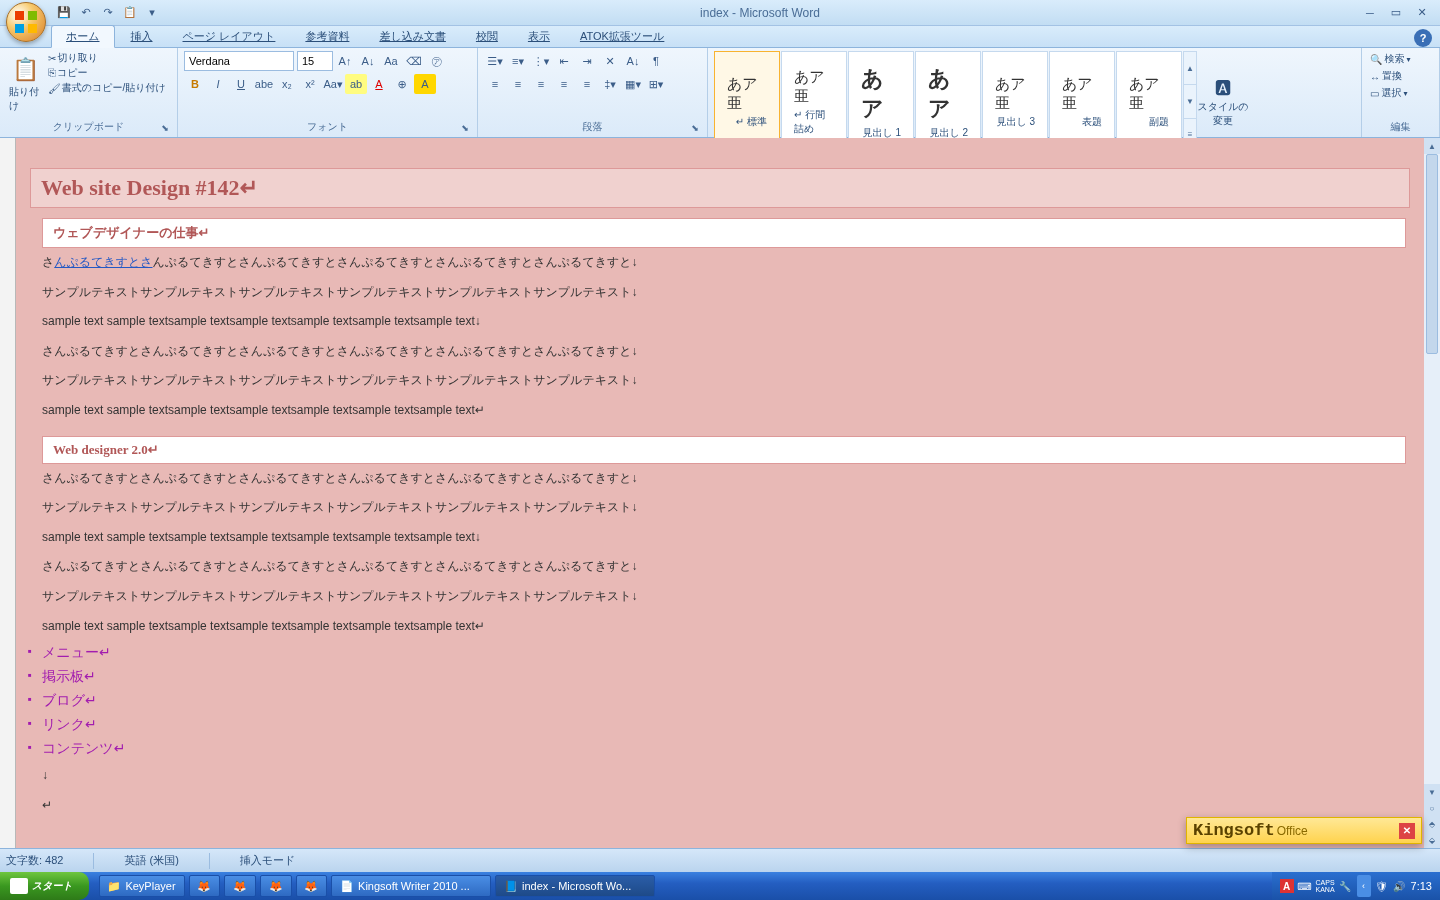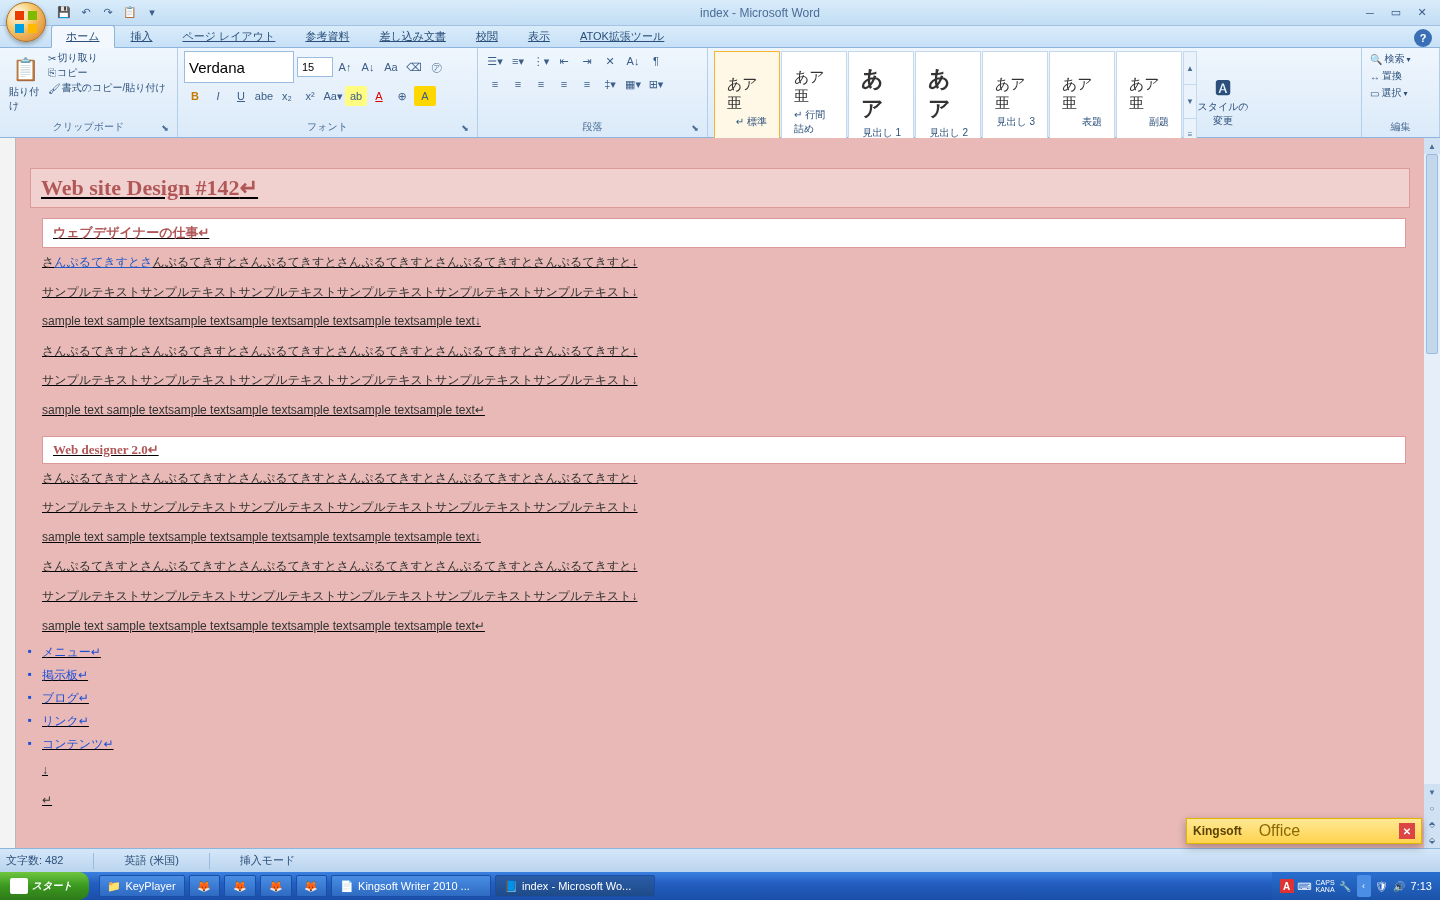--- a/index.html
+++ b/index.html
@@ -29,58 +29,58 @@
 
 .ribbon { height: 90px; background: linear-gradient(to bottom, #eff6fd, #dbeaf9); display: flex; border-bottom: 1px solid #8db4dc; }
 .group { border-right: 1px solid #b4cee8; padding: 3px 6px 2px; display:flex; flex-direction:column; position:relative; }
 .group-label { text-align: center; font-size: 10px; color: #4a6d96; padding: 1px 0; margin-top:auto; position:relative;}
 .group-label .launcher{position:absolute; right:0; bottom:0; width:12px;height:12px; font-size:9px; color:#4a6d96;}
 .group-body { display:flex; gap:2px; flex:1; }
 .bigbtn { width:40px; display:flex; flex-direction:column; align-items:center; justify-content:center; gap:2px; font-size:10px; color:#2b4f7a; padding:2px; border:1px solid transparent; border-radius:3px;}
 .col { display:flex; flex-direction:column; gap:1px; }
 .row { display:flex; gap:1px; align-items:center; }
 .smbtn { width:22px; height:20px; display:flex; align-items:center; justify-content:center; color:#3b5d88; border:1px solid transparent; border-radius:2px; font-size:11px;}
-.font-name { width:110px; height:32px; border:1px solid #9bbce0; background:#fff; font-size:15px; padding:1px 4px;}
+.font-name { width:110px; height:20px; border:1px solid #9bbce0; background:#fff; font-size:11px; padding:1px 4px;}
 .font-size { width:36px; height:20px; border:1px solid #9bbce0; background:#fff; font-size:11px; padding:1px 4px; margin-left:2px;}
 .style-gallery { display:flex; gap:1px; align-items:stretch; }
 .style-item { width:66px; border:1px solid #c5d9ee; background:#fff; display:flex; flex-direction:column; align-items:flex-end; justify-content:center; font-size:10px; color:#2b4f7a; padding:12px;}
 .style-item .preview{font-size:15px; color:#333; margin-bottom:2px;}
 .style-item.big .preview{font-size:22px; font-weight:bold;}
 .style-item.sel{border-color:#f8b330; background:#fff8e6;}
 .gallery-scroll{width:14px;display:flex;flex-direction:column;border:1px solid #c5d9ee;background:#eaf3fc;}
 .gallery-scroll div{flex:1;display:flex;align-items:center;justify-content:center;font-size:8px;color:#4a6d96;border-bottom:1px solid #c5d9ee;}
 .edit-col{display:flex;flex-direction:column;gap:1px;font-size:10px;color:#2b4f7a;}
 .edit-col div{display:flex;align-items:center;gap:2px;padding:1px 2px;}
 
 
 .doc-wrapper { position:absolute; top:138px; left:0; right:16px; bottom:52px; overflow:auto; background:#e8b9b6; }
 .doc-page { background:#e8b9b6; padding:30px 14px 10px; }
 .h1 { font-family: Verdana; font-size: 22px; font-weight:bold; color:#b15757; background:#f0d1cf; padding:6px 10px; border:1px solid #d99; }
 .h2 { font-family: Verdana; font-size: 13px; font-weight:bold; color:#b15757; background:#ffffff; padding:5px 10px; border:1px solid #d99; margin-top:10px; margin-left:12px; margin-right:4px;}
 .para { font-size: 12px; color:#333; padding:4px 0 4px 12px; line-height:1.8; }
 .para .link { color:#2458c4; text-decoration:underline; }
-.list-item { font-size:12px; color:#1d4ed8; padding:3px 0 3px 12px; position:relative;}
+.list-item { font-size:14px; color:#a21caf; padding:3px 0 3px 12px; position:relative;}
 .list-item::before{content:"■"; position:absolute; left:-2px; font-size:6px; top:7px;}
 .ruler-v { width:16px; background:#f3f3f3; border-right:1px solid #b8b8b8; position:absolute; top:138px; left:0; bottom:52px; z-index:5;}
 
 
 .v-scroll{position:absolute;right:0;top:138px;bottom:52px;width:16px;background:#e6eff9;display:flex;flex-direction:column;}
 .v-scroll .arr{height:16px;display:flex;align-items:center;justify-content:center;background:#d0e1f3;font-size:8px;color:#4a6d96;}
 .v-scroll .track{flex:1;position:relative;}
 .v-scroll .thumb{position:absolute;left:2px;right:2px;top:0;height:200px;background:#c3d7ec;border:1px solid #9bbce0;border-radius:2px;}
 
 
 .statusbar { position:absolute; bottom:28px; left:0; right:0; height:24px; background:linear-gradient(to bottom,#d5e7f9,#bad4ee); border-top:1px solid #8db4dc; display:flex; align-items:center; font-size:11px; color:#2b4f7a; padding:0 6px; gap:30px;}
 .statusbar .sep{border-left:1px solid #9bbce0;height:16px;}
 
 
 .popup { position:absolute; right:18px; bottom:56px; width:236px; background:#fff3c0; border:1px solid #e0b400; box-shadow:0 3px 8px rgba(0,0,0,0.3); z-index:40;}
 .popup-title{background:linear-gradient(to bottom,#ffe896,#ffd34e); padding:3px 6px; display:flex; align-items:center; font-weight:bold; color:#5a4200;}
-.popup-title .brand{font-family:Liberation Sans, sans-serif; font-size:12px;}
-.popup-title .office{font-weight:normal; font-size:16px; margin-left:17px; color:#8a6a00;}
+.popup-title .brand{font-family:Liberation Mono, monospace; font-size:17px;}
+.popup-title .office{font-weight:normal; font-size:12px; margin-left:2px; color:#8a6a00;}
 .popup-title .close{margin-left:auto; width:16px;height:16px;background:#d44; color:#fff; display:flex;align-items:center;justify-content:center; font-size:10px;}
 .popup-body{padding:8px 10px; font-size:11px; line-height:1.4; color:#333;}
 .popup-link{text-align:right; padding:4px 10px 8px;}
 .popup-link a{color:#2458c4; text-decoration:underline; font-size:11px;}
 
 
 .taskbar { position:absolute; bottom:0; left:0; right:0; height:28px; background:linear-gradient(to bottom,#3a81e0,#245ec1 40%,#1a4fa8); display:flex; align-items:center; }
 .start-btn{height:28px; background:linear-gradient(to bottom,#6fc63f,#3a9820 50%,#2e7a18); padding:0 16px 0 10px; display:flex; align-items:center; gap:4px; color:#fff; font-weight:bold; font-style:italic; font-size:10px; border-radius:0 10px 10px 0;}
 .start-flag{width:18px;height:16px;background:#fff;border-radius:2px;position:relative;}
 .task-item{height:22px; margin:0 2px; padding:0 8px; background:linear-gradient(to bottom,#4a8ee5,#2e6ac2); border:1px solid #1a4fa8; border-radius:2px; display:flex; align-items:center; gap:4px; color:#fff; font-size:11px; min-width:30px;}
@@ -278,21 +278,21 @@
             <span style="font-size:8px;">▾</span>
           </div>
       </div>
     </div>
     <div class="group-label">編集</div>
   </div>
 </div>
 
 <div class="ruler-v"></div>
 
-<div class="doc-wrapper" style="left:16px;text-decoration:underline;">
+<div class="doc-wrapper" style="left:16px;">
   <div class="doc-page">
     <div class="h1"><span>Web site Design #142</span>↵</div>
     <div class="h2"><span>ウェブデザイナーの仕事</span>↵</div>
     <div class="para"><span>さ</span><span class="link">んぷるてきすとさ</span><span>んぷるてきすとさんぷるてきすとさんぷるてきすとさんぷるてきすとさんぷるてきすと↓</span></div>
     <div class="para">サンプルテキストサンプルテキストサンプルテキストサンプルテキストサンプルテキストサンプルテキスト↓</div>
     <div class="para">sample text sample textsample textsample textsample textsample textsample text↓</div>
     <div class="para">さんぷるてきすとさんぷるてきすとさんぷるてきすとさんぷるてきすとさんぷるてきすとさんぷるてきすと↓</div>
     <div class="para">サンプルテキストサンプルテキストサンプルテキストサンプルテキストサンプルテキストサンプルテキスト↓</div>
     <div class="para">sample text sample textsample textsample textsample textsample textsample text↵</div>
     <div class="h2"><span>Web designer 2.0</span>↵</div>

